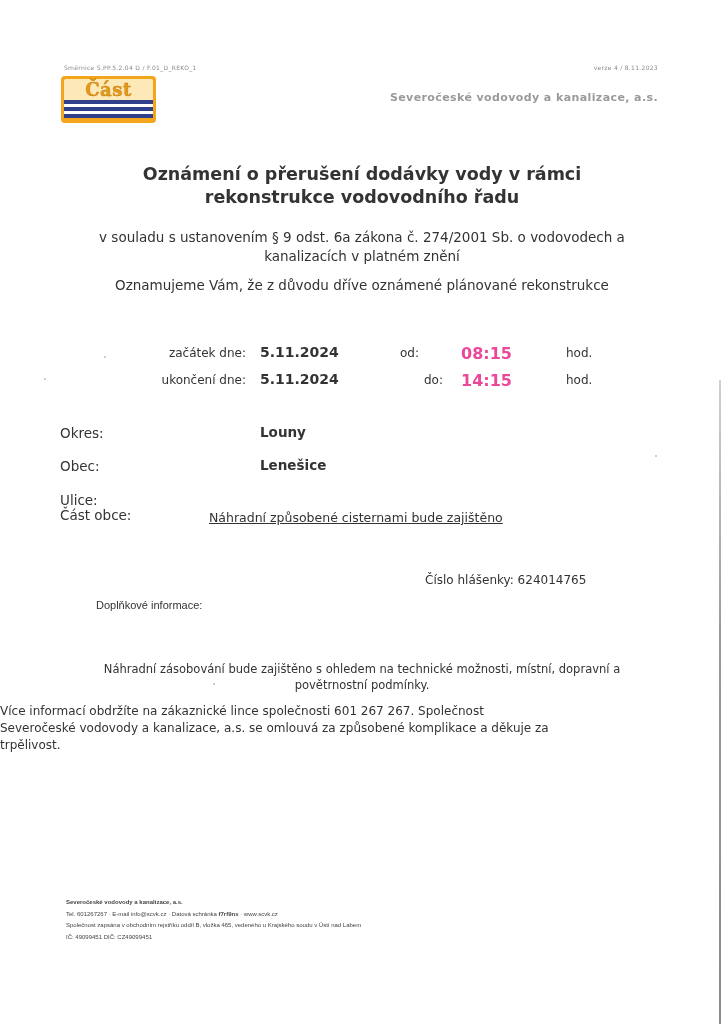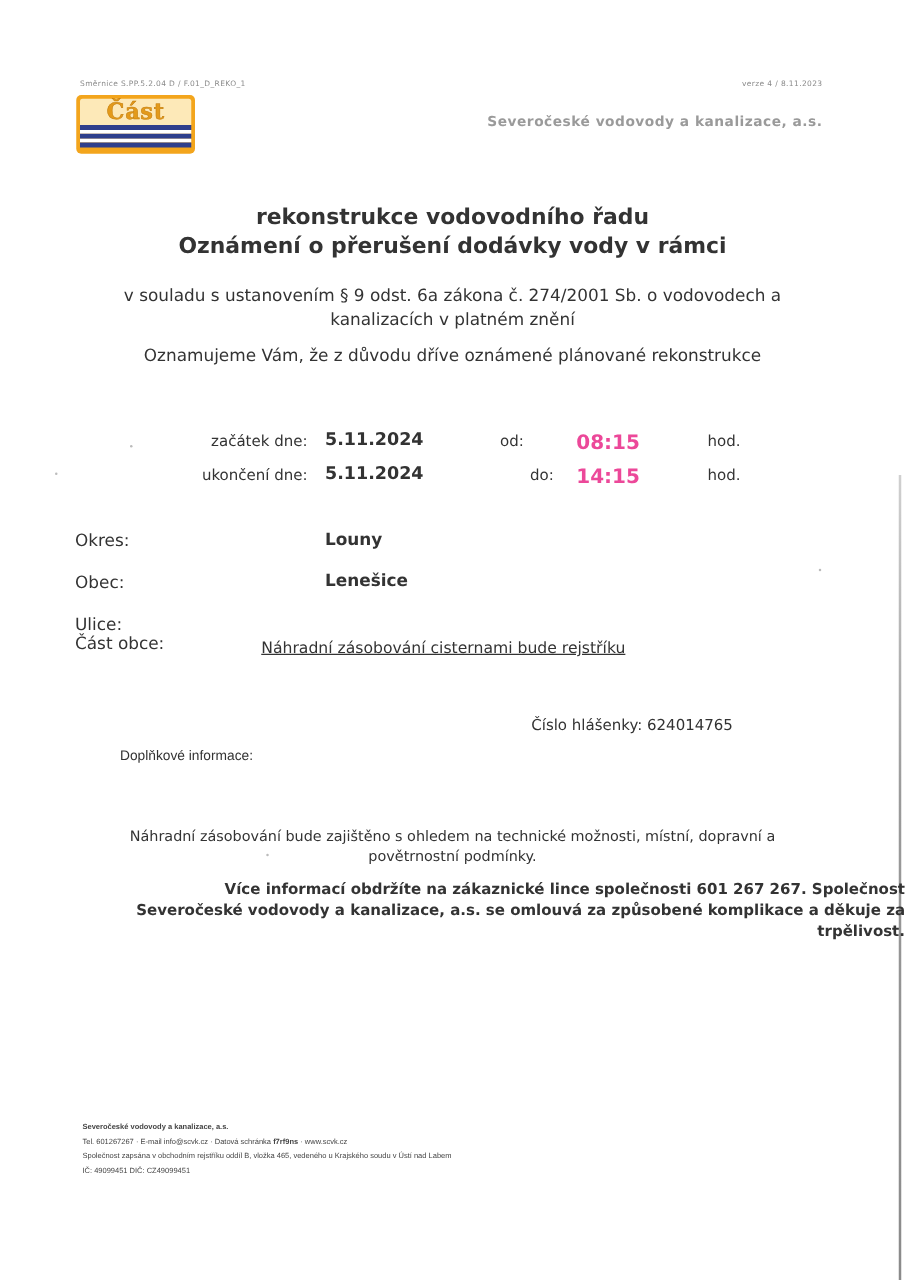--- a/index.html
+++ b/index.html
@@ -45,21 +45,21 @@
   .sched-time { font-size: 16px; font-weight: bold; color: #ec4899; }
   .sched-unit { font-size: 12px; color: #333; }
 
   .loc-label { font-size: 13.5px; color: #333; left: 60px; }
   .loc-value { font-size: 13.5px; font-weight: bold; color: #333; left: 260px; }
   .supply-link { left: 209px; top: 510px; font-size: 12.5px; color: #333; text-decoration: underline; }
   .report-no { left: 425px; top: 573px; font-size: 12px; color: #333; }
   .extra-label { left: 66px; top: 599px; font-family: "Liberation Sans", sans-serif; font-size: 11px; color: #333; padding-left: 30px; }
 
   .note { left: 0; width: 724px; top: 661px; text-align: center; font-size: 11.5px; line-height: 16px; color: #333; }
-  .more-info { left: 0; width: 724px; top: 703px; text-align: right; font-size: 12px; font-weight: bold; line-height: 17px; color: #333; }
+  .more-info { left: 0; width: 724px; top: 703px; text-align: left; font-size: 12px; font-weight: normal; line-height: 17px; color: #333; }
 
   .footer { left: 66px; top: 897px; font-family: "Liberation Sans", sans-serif; font-size: 6px; color: #444; line-height: 11.5px; }
   .footer .f-company { font-weight: bold; }
   .speck { width: 2px; height: 2px; background: #bbb; border-radius: 50%; }
 </style>
 </head>
 <body>
 
 <div class="scan-edge"></div>
 <div class="abs speck" style="left:104px;top:356px;"></div>
@@ -77,22 +77,22 @@
     <div class="s s1"></div>
       <div class="s s2"></div>
       <div class="s s3"></div>
       <div class="s s4"></div>
       <div class="s s5"></div>
   </div>
 </div>
 <div class="abs company-header">Severočeské vodovody a kanalizace, a.s.</div>
 
 <div class="abs title">
+  <div>Oznámení o přerušení dodávky vody v rámci</div>
   <div>rekonstrukce vodovodního řadu</div>
-  <div>Oznámení o přerušení dodávky vody v rámci</div>
 </div>
 
 <div class="abs subtitle">
   <div>v souladu s ustanovením § 9 odst. 6a zákona č. 274/2001 Sb. o vodovodech a</div>
   <div>kanalizacích v platném znění</div>
 </div>
 
 <div class="abs intro">
   <div>Oznamujeme Vám, že z důvodu dříve oznámené plánované rekonstrukce</div>
 </div>
@@ -109,21 +109,21 @@
 <div class="abs sched-time" style="left:461px;top:371px;">14:15</div>
 <div class="abs sched-unit" style="left:566px;top:373px;">hod.</div>
 
 <div class="abs loc-label" style="top:425px;">Okres:</div>
 <div class="abs loc-value" style="top:424px;">Louny</div>
 <div class="abs loc-label" style="top:458px;">Obec:</div>
 <div class="abs loc-value" style="top:457px;">Lenešice</div>
 <div class="abs loc-label" style="top:475px;margin-top:32px;">Část obce:</div>
 <div class="abs loc-label" style="top:492px;">Ulice:</div>
 
-<div class="abs supply-link">Náhradní zásobování cisternami bude rejstříku</div>
+<div class="abs supply-link">Náhradní způsobené cisternami bude zajištěno</div>
 
 <div class="abs report-no">
   <span>Číslo hlášenky:</span>
   <span>624014765</span>
 </div>
 
 <div class="abs extra-label">Doplňkové informace:</div>
 
 <div class="abs note">
   <div>Náhradní zásobování bude zajištěno s ohledem na technické možnosti, místní, dopravní a</div>

